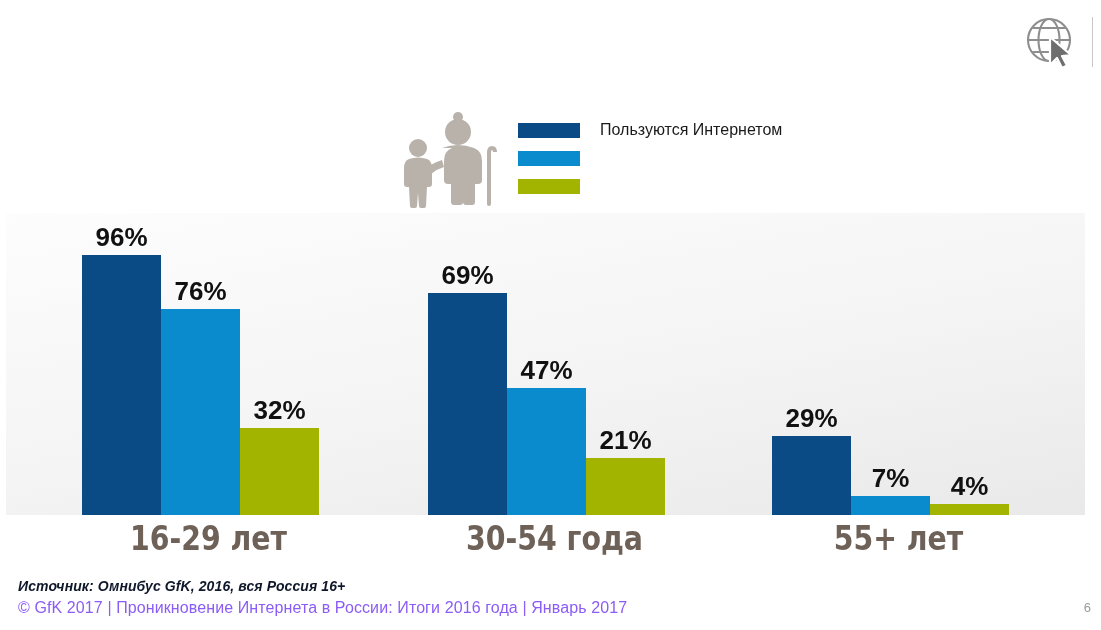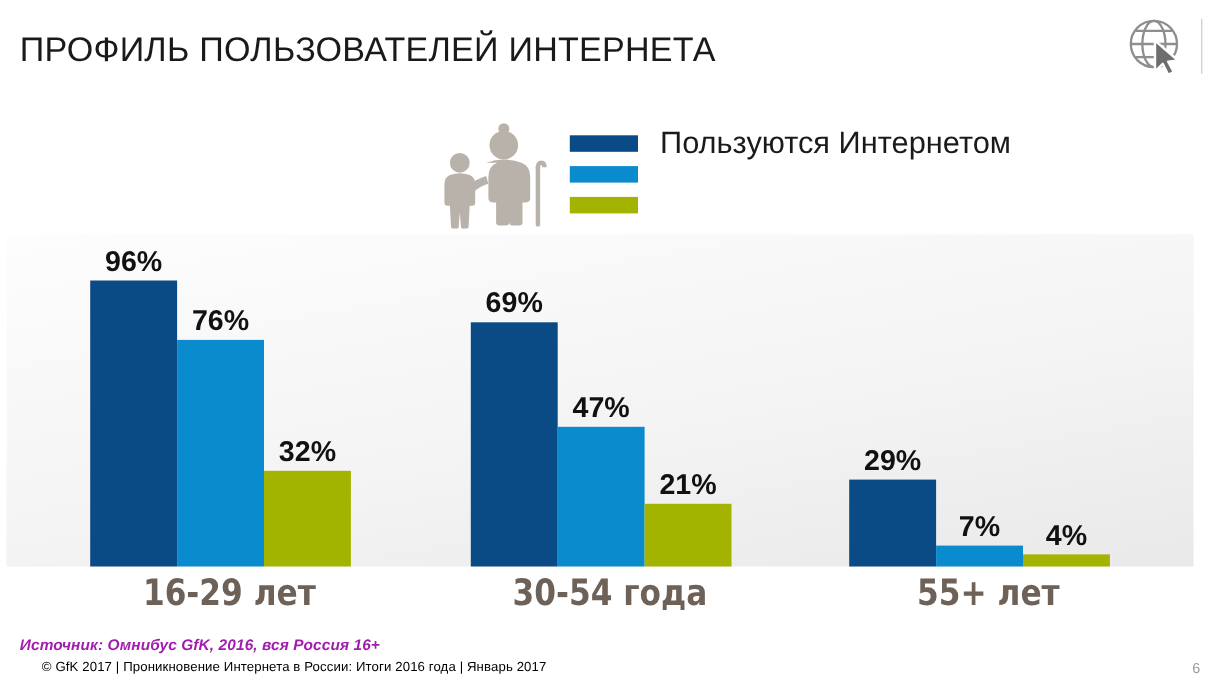--- a/index.html
+++ b/index.html
@@ -94,21 +94,21 @@
     height: 24px;
     margin-bottom: 4px;
   }
   .legend-swatch {
     width: 62px;
     height: 15px;
     flex: 0 0 auto;
   }
   .legend-text {
     margin-left: 20px;
-    font-size: 28px;
+    font-size: 16px;
     color: #1a1a1a;
     white-space: nowrap;
     line-height: 1;
   }
   .legend-emph {
     font-weight: bold;
   }
 
   #people-icon {
     position: absolute;
@@ -171,43 +171,41 @@
   #footer {
     position: absolute;
     left: 18px;
     top: 578px;
     width: 1065px;
   }
   #source-line {
     font-size: 14px;
     font-weight: bold;
     font-style: italic;
-    color: #a21caf;
+    color: #0f172a;
     letter-spacing: 0.1px;
     margin-bottom: 5px;
   }
   #copyright-line {
-    font-size: 12px;
-    color: #000000;
+    font-size: 16px;
+    color: #8b5cf6;
     letter-spacing: 0.1px;
-    margin-left: 20px;
   }
   #page-number {
     position: absolute;
     right: 10px;
     top: 600px;
     font-size: 13px;
     color: #9a9a9a;
   }
 </style>
 </head>
 <body>
 
 <div id="header">
-  <div id="page-title">ПРОФИЛЬ ПОЛЬЗОВАТЕЛЕЙ ИНТЕРНЕТА</div>
 
   <div id="logo-cluster">
     <svg id="globe-cursor-icon" viewBox="0 0 58 58">
       <g fill="none" stroke="#8e8e8e" stroke-width="2.1">
         <circle cx="27" cy="27" r="21"></circle>
         <ellipse cx="27" cy="27" rx="10.5" ry="21"></ellipse>
         <line x1="6" y1="27" x2="48" y2="27"></line>
         <line x1="10.5" y1="15" x2="43.5" y2="15"></line>
         <line x1="10.5" y1="39" x2="43.5" y2="39"></line>
       </g>

